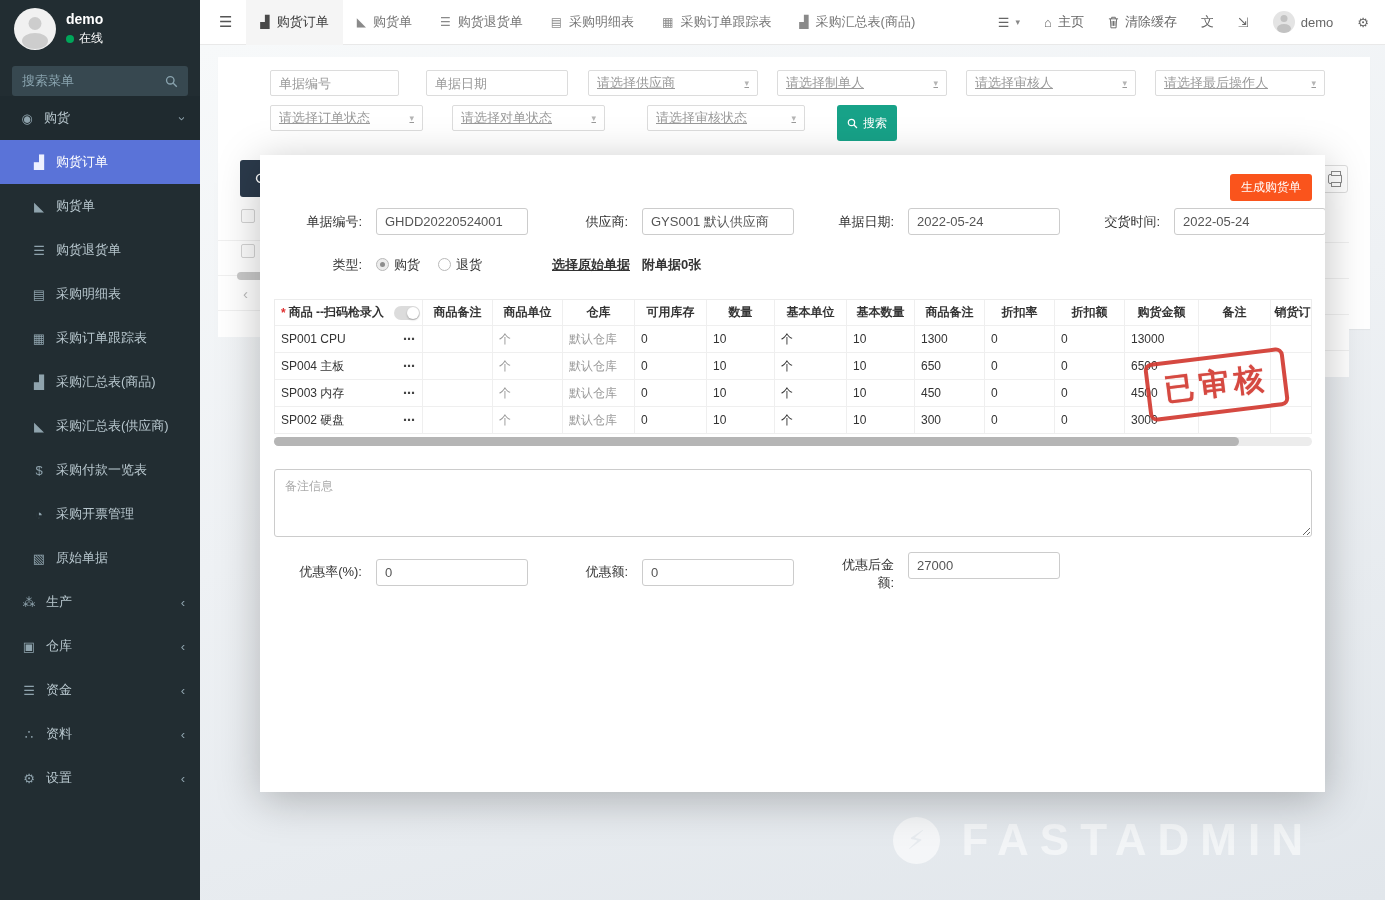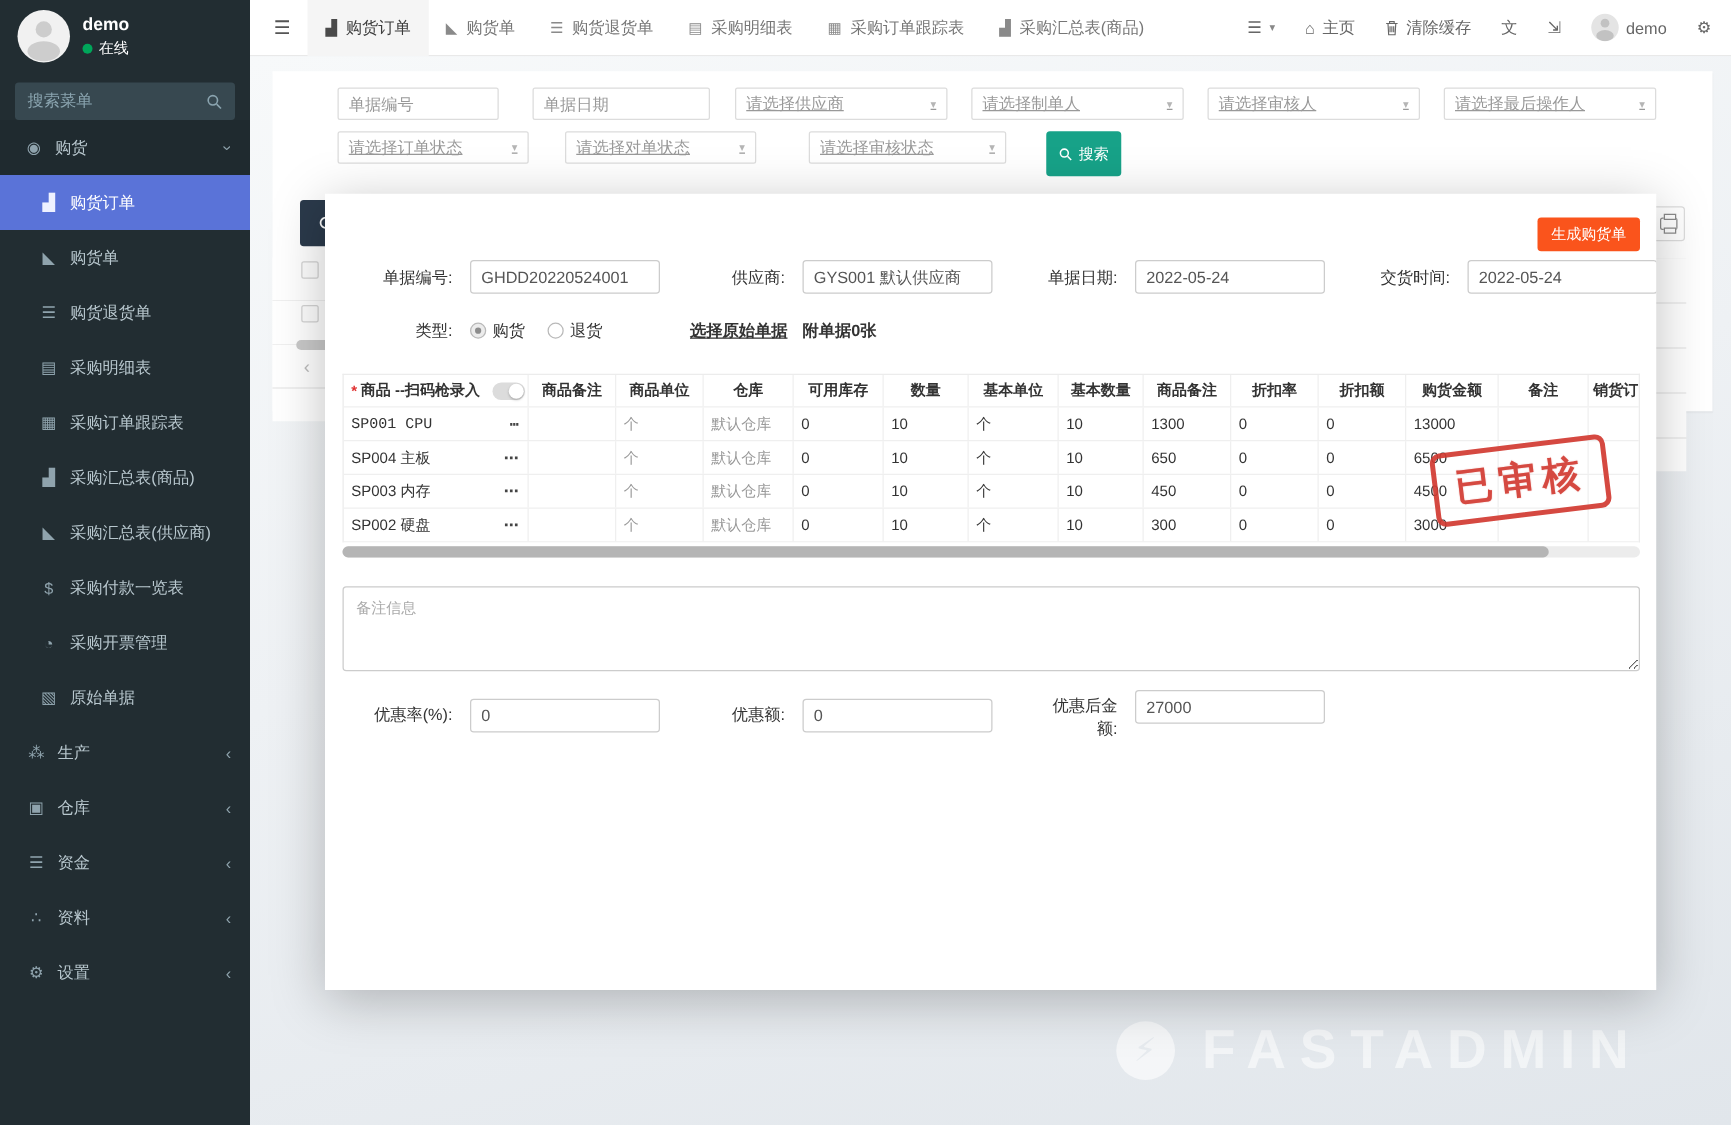--- a/index.html
+++ b/index.html
@@ -409,21 +409,21 @@
           <div class="tcell th" style="width: 72px;">基本单位</div>
           <div class="tcell th" style="width: 68px;">基本数量</div>
           <div class="tcell th" style="width: 70px;">商品备注</div>
           <div class="tcell th" style="width: 70px;">折扣率</div>
           <div class="tcell th" style="width: 70px;">折扣额</div>
           <div class="tcell th" style="width: 74px;">购货金额</div>
           <div class="tcell th" style="width: 72px;">备注</div>
           <div class="tcell th" style="width: 44px;">销货订</div>
         </div>
         <div class="trow">
-          <div class="tcell first" style="width: 148px; font-family: Liberation Mono, monospace;">
+          <div class="tcell first" style="width: 148px;">
             <span>SP001 CPU</span>
             <div class="more">⋯</div>
           </div>
           <div class="tcell" style="width: 70px;"></div>
           <div class="tcell muted" style="width: 70px;">个</div>
           <div class="tcell muted" style="width: 72px;">默认仓库</div>
           <div class="tcell" style="width: 72px;">0</div>
           <div class="tcell" style="width: 68px;">10</div>
           <div class="tcell" style="width: 72px;">个</div>
           <div class="tcell" style="width: 68px;">10</div>

